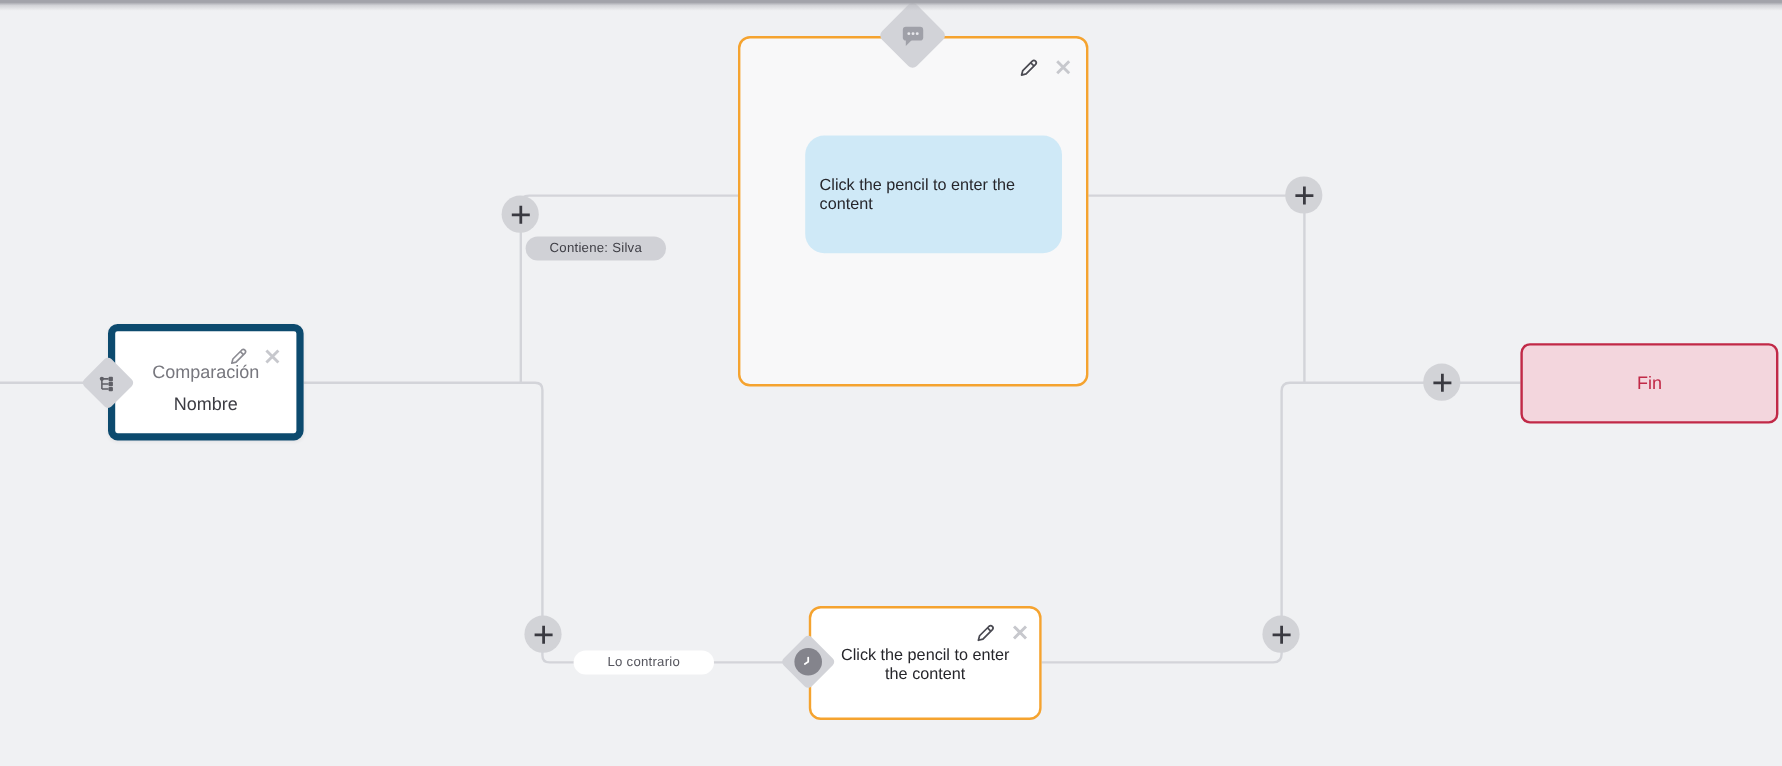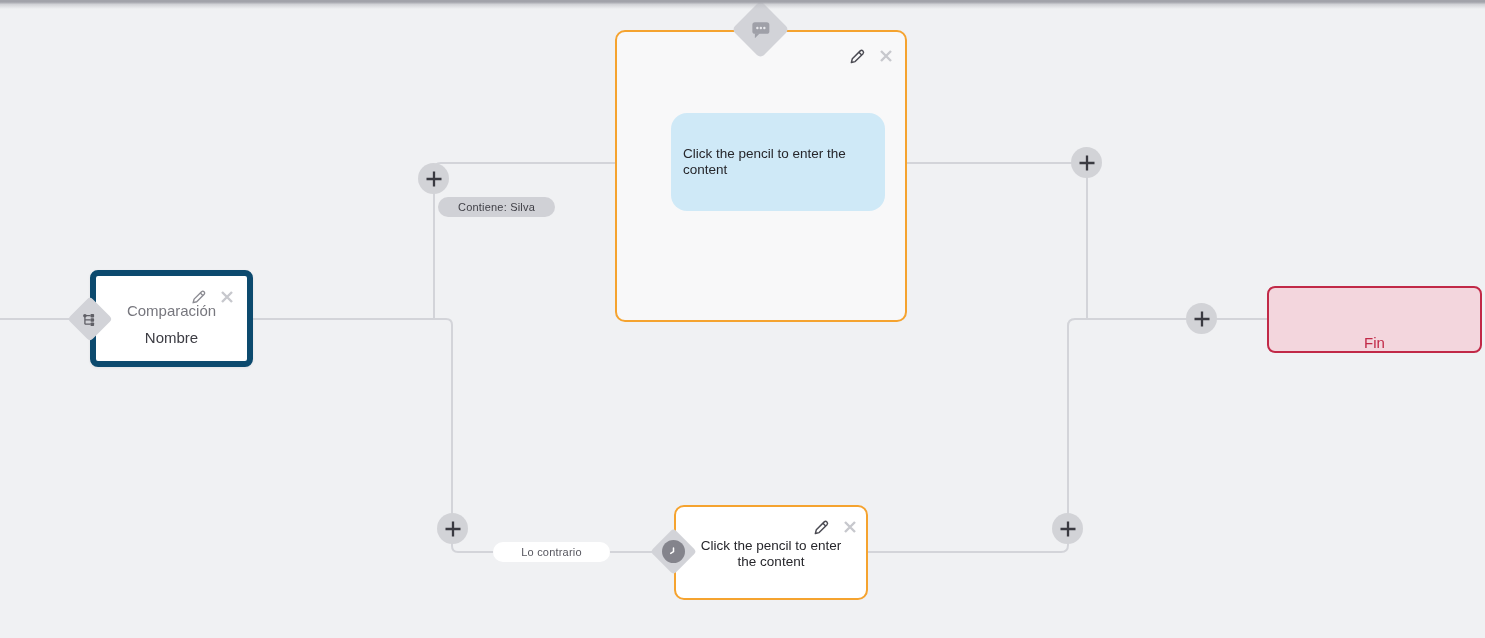--- a/index.html
+++ b/index.html
@@ -66,21 +66,21 @@
   }
   .delay-node .node-actions { top:11px; right:9px; }
   .delay-text {
     margin:31px 16px 0; text-align:center; font-size:13.5px; line-height:16px; color:#26262b;
   }
 
   
   .end-node {
     left:1267px; top:286px; width:215px; height:67px;
     background:#f3d6dd; border:2px solid #c12947; border-radius:8px;
-    display:flex; align-items:flex-end; justify-content:center;
+    display:flex; align-items:center; justify-content:center;
     font-size:15px; color:#c12947; cursor:pointer;
   }
 
   
   .diamond {
     position:absolute; z-index:5; background:#d2d3d8; transform:rotate(45deg);
     border-radius:5px; display:flex; align-items:center; justify-content:center;
   }
   .diamond-inner { transform:rotate(-45deg); display:flex; align-items:center; justify-content:center; }
   .diamond.msg { left:740px; top:9px; width:41px; height:41px; }
@@ -102,21 +102,21 @@
       <path d="M 253 319 H 446 Q 452 319 452 325 V 546 Q 452 552 458 552 H 658"></path>
       <path d="M 434 319 V 170 Q 434 163 441 163 H 615"></path>
       <path d="M 907 163 H 1080 Q 1087 163 1087 170 V 319"></path>
       <path d="M 868 552 H 1061 Q 1068 552 1068 545 V 326 Q 1068 319 1075 319 H 1267"></path>
     </g>
   </svg>
 
   <div class="top-shadow"></div>
 
   <div class="edge-label gray" style="left:438px; top:153px;margin-top:44px;">Contiene: Silva</div>
-  <div class="edge-label white" style="left:493px; top:542px;">Lo contrario</div>
+  <div class="edge-label white" style="left:478px; top:542px;">Lo contrario</div>
 
   <div class="plus-btn" style="left:418px; top:163px;">
     <svg width="18" height="18">
         <path d="M9 1.5 V16.5 M1.5 9 H16.5" stroke="#3a3a41" stroke-width="2.3" fill="none"></path>
       </svg>
   </div>
   <div class="plus-btn" style="left:437px; top:513px;">
     <svg width="18" height="18">
         <path d="M9 1.5 V16.5 M1.5 9 H16.5" stroke="#3a3a41" stroke-width="2.3" fill="none"></path>
       </svg>

